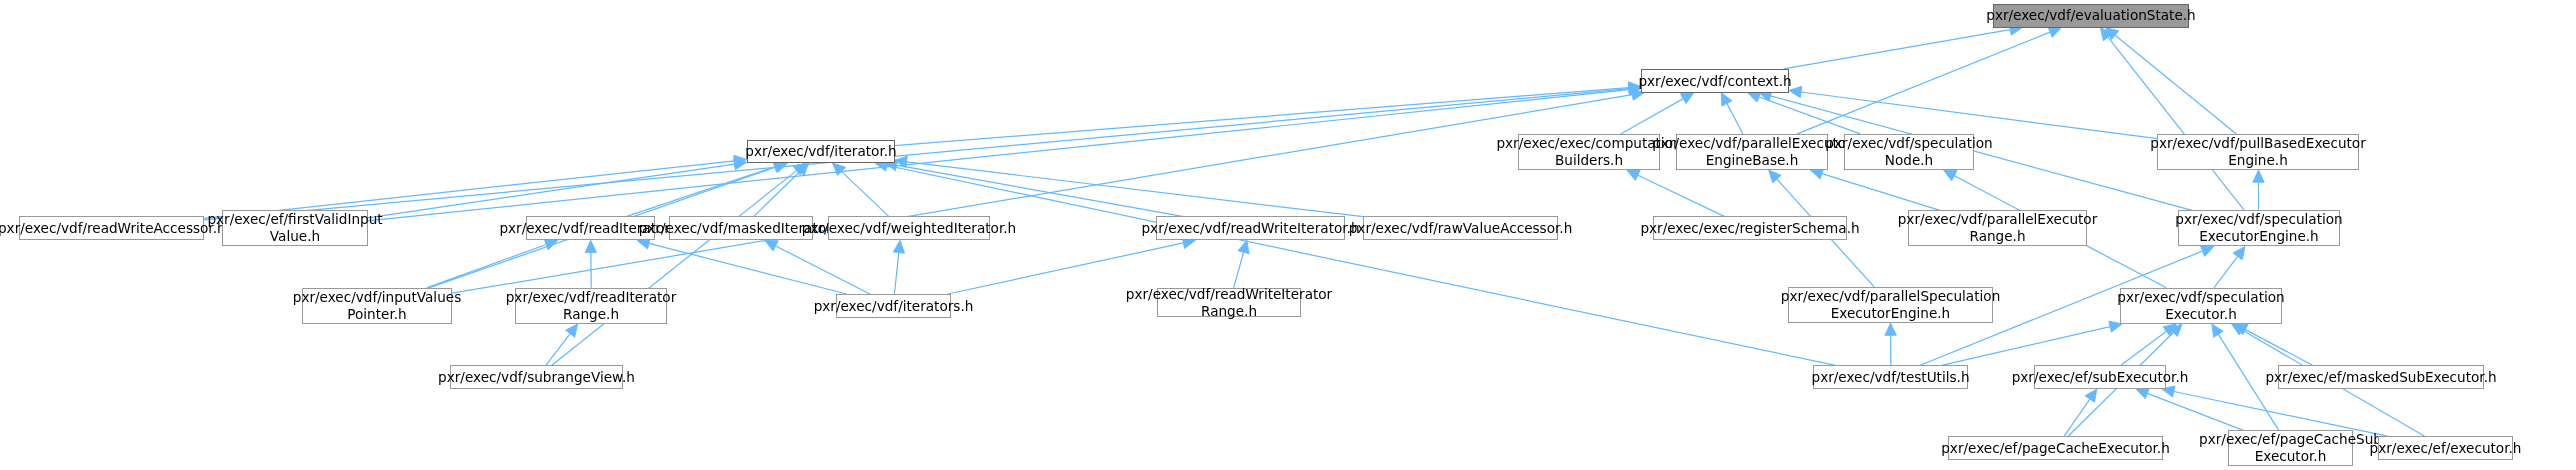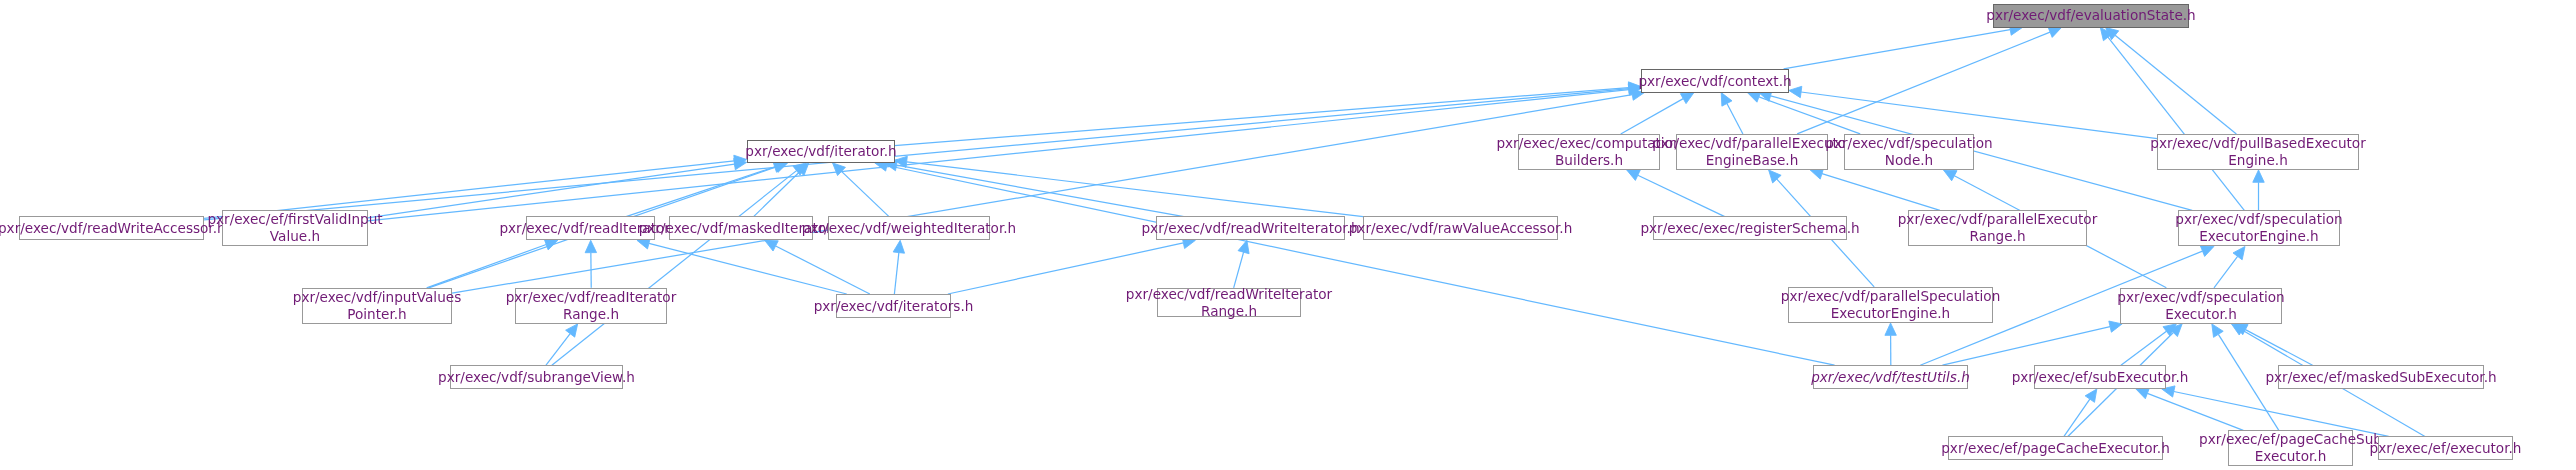--- a/index.html
+++ b/index.html
@@ -1,20 +1,20 @@
 <!DOCTYPE html>
 <html style="font-size:14px"><head>
 <meta charset="utf-8">
 <style>
   html, body { margin:0; padding:0; background:#ffffff; }
   body { width:2576px; height:471px; position:relative; overflow:hidden;
          font-family:"DejaVu Sans", sans-serif; }
   #edges { position:absolute; left:0; top:0; width:2576px; height:471px; }
   .node { position:absolute; box-sizing:border-box; border:1.8px solid #999999;
-          background:#ffffff; color:#701a75; font-size:13.6px; line-height:16.7px;
+          background:#ffffff; color:#000000; font-size:13.6px; line-height:16.7px;
           text-align:center; display:flex; align-items:center; justify-content:center;
           white-space:pre; padding:0 3.5px; cursor:pointer; }
   .node.root { background:#999999; border-color:#666666; cursor:default; }
   .node.ctx { border-color:#666666;text-align:center; }
 </style>
 </head>
 <body>
 
 <svg id="edges" xmlns="http://www.w3.org/2000/svg" viewBox="0 0 2929 535" width="2576" height="471">
     <path d="M2027.9898648648648,78 L2285.7152801961247,33.38788132277605" stroke="#63b8ff" stroke-width="1.4" fill="none"></path>
@@ -150,21 +150,21 @@
 Range.h</span></div>
 <div class="node" style="left:836px;top:294px;width:115px;height:24px;"><span>pxr/exec/vdf/iterators.h</span></div>
 <div class="node" style="left:1157px;top:288px;width:144px;height:29px;"><span>pxr/exec/vdf/readWriteIterator
 Range.h</span></div>
 <div class="node" style="left:1788px;top:287px;width:205px;height:36px;"><span>pxr/exec/vdf/parallelSpeculation
 ExecutorEngine.h</span></div>
 <div class="node" style="left:2120px;top:288px;width:162px;height:36px;"><span>pxr/exec/vdf/speculation
 Executor.h</span></div>
 
 <div class="node" style="left:450px;top:365px;width:173px;height:24px;"><span>pxr/exec/vdf/subrangeView.h</span></div>
-<div class="node" style="left:1813px;top:365px;width:155px;height:24px;font-style:italic;"><span>pxr/exec/vdf/testUtils.h</span></div>
+<div class="node" style="left:1813px;top:365px;width:155px;height:24px;"><span>pxr/exec/vdf/testUtils.h</span></div>
 <div class="node" style="left:2034px;top:365px;width:132px;height:24px;"><span>pxr/exec/ef/subExecutor.h</span></div>
 <div class="node" style="left:2232px;top:365px;width:206px;height:24px;margin-left:46px;"><span>pxr/exec/ef/maskedSubExecutor.h</span></div>
 
 <div class="node" style="left:1948px;top:436px;width:215px;height:24px;"><span>pxr/exec/ef/pageCacheExecutor.h</span></div>
 <div class="node" style="left:2228px;top:430px;width:125px;height:36px;"><span>pxr/exec/ef/pageCacheSub
 Executor.h</span></div>
 <div class="node" style="left:2378px;top:436px;width:135px;height:24px;"><span>pxr/exec/ef/executor.h</span></div>
 
 
 </body></html>

